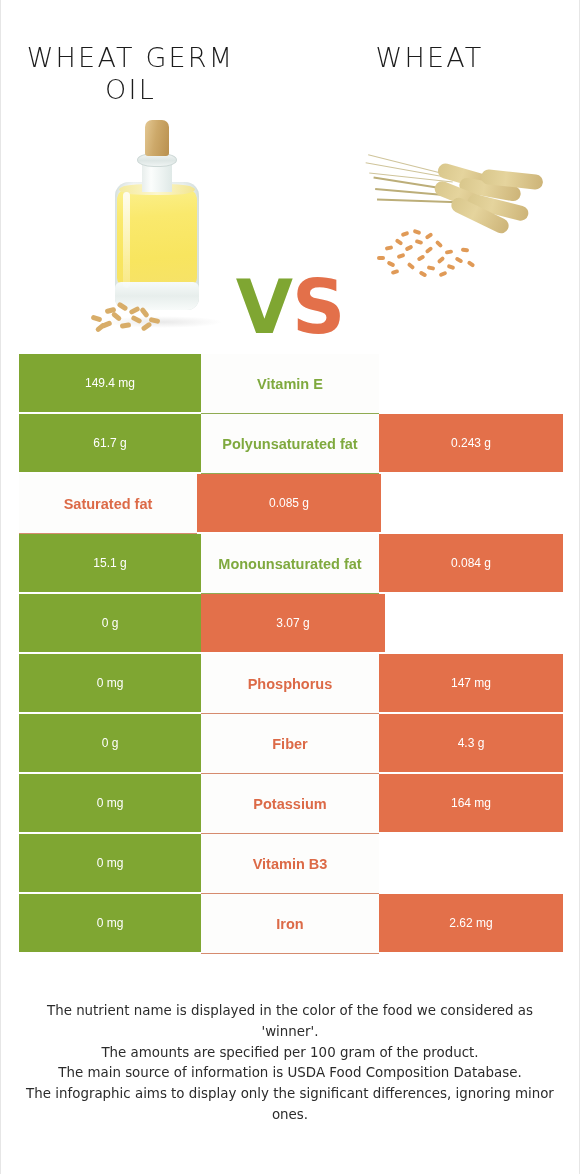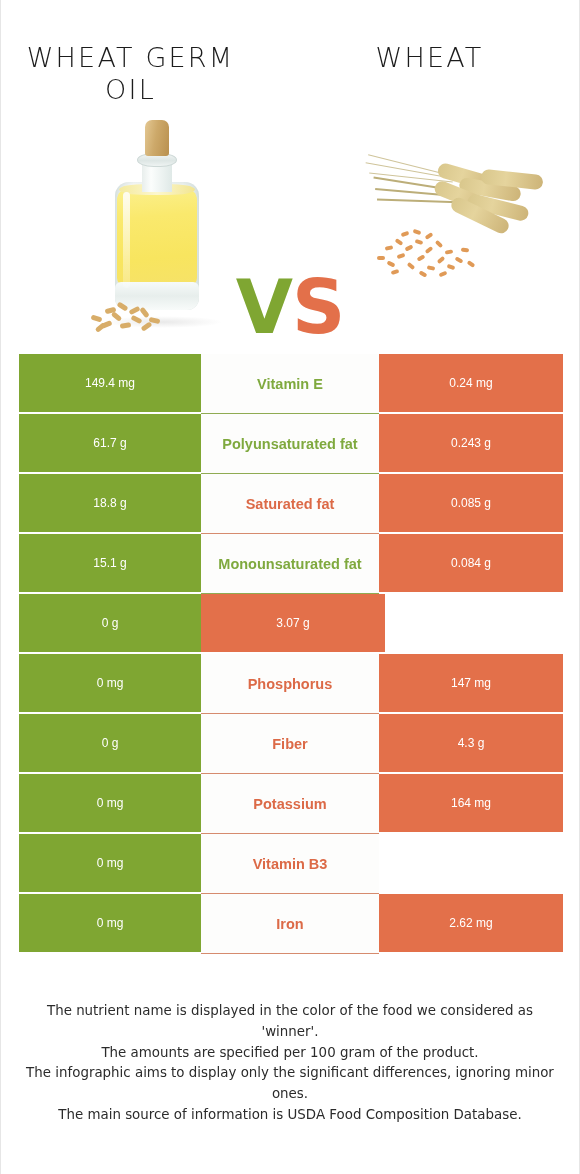--- a/index.html
+++ b/index.html
@@ -346,29 +346,27 @@
       </div>
     </div>
 
   </div>
 </div>
 
 <div class="table" id="comparison-table">
     <div class="row">
       <div class="cell left">149.4 mg</div>
       <div class="cell mid green">Vitamin E</div>
-      <div class="cell right">0.24 mg</div>
     </div>
     <div class="row">
       <div class="cell left">61.7 g</div>
       <div class="cell mid green">Polyunsaturated fat</div>
       <div class="cell right">0.243 g</div>
     </div>
     <div class="row">
-      <div class="cell left">18.8 g</div>
       <div class="cell mid red">Saturated fat</div>
       <div class="cell right">0.085 g</div>
     </div>
     <div class="row">
       <div class="cell left">15.1 g</div>
       <div class="cell mid green">Monounsaturated fat</div>
       <div class="cell right">0.084 g</div>
     </div>
     <div class="row">
       <div class="cell left">0 g</div>
@@ -396,15 +394,15 @@
     <div class="row">
       <div class="cell left">0 mg</div>
       <div class="cell mid red">Iron</div>
       <div class="cell right">2.62 mg</div>
     </div>
   </div>
 
 <div class="footer">
   <p>The nutrient name is displayed in the color of the food we considered as 'winner'.</p>
   <p>The amounts are specified per 100 gram of the product.</p>
+  <p>The main source of information is USDA Food Composition Database.</p>
   <p>The infographic aims to display only the significant differences, ignoring minor ones.</p>
-  <p>The main source of information is USDA Food Composition Database.</p>
 </div>
 
 </body></html>

